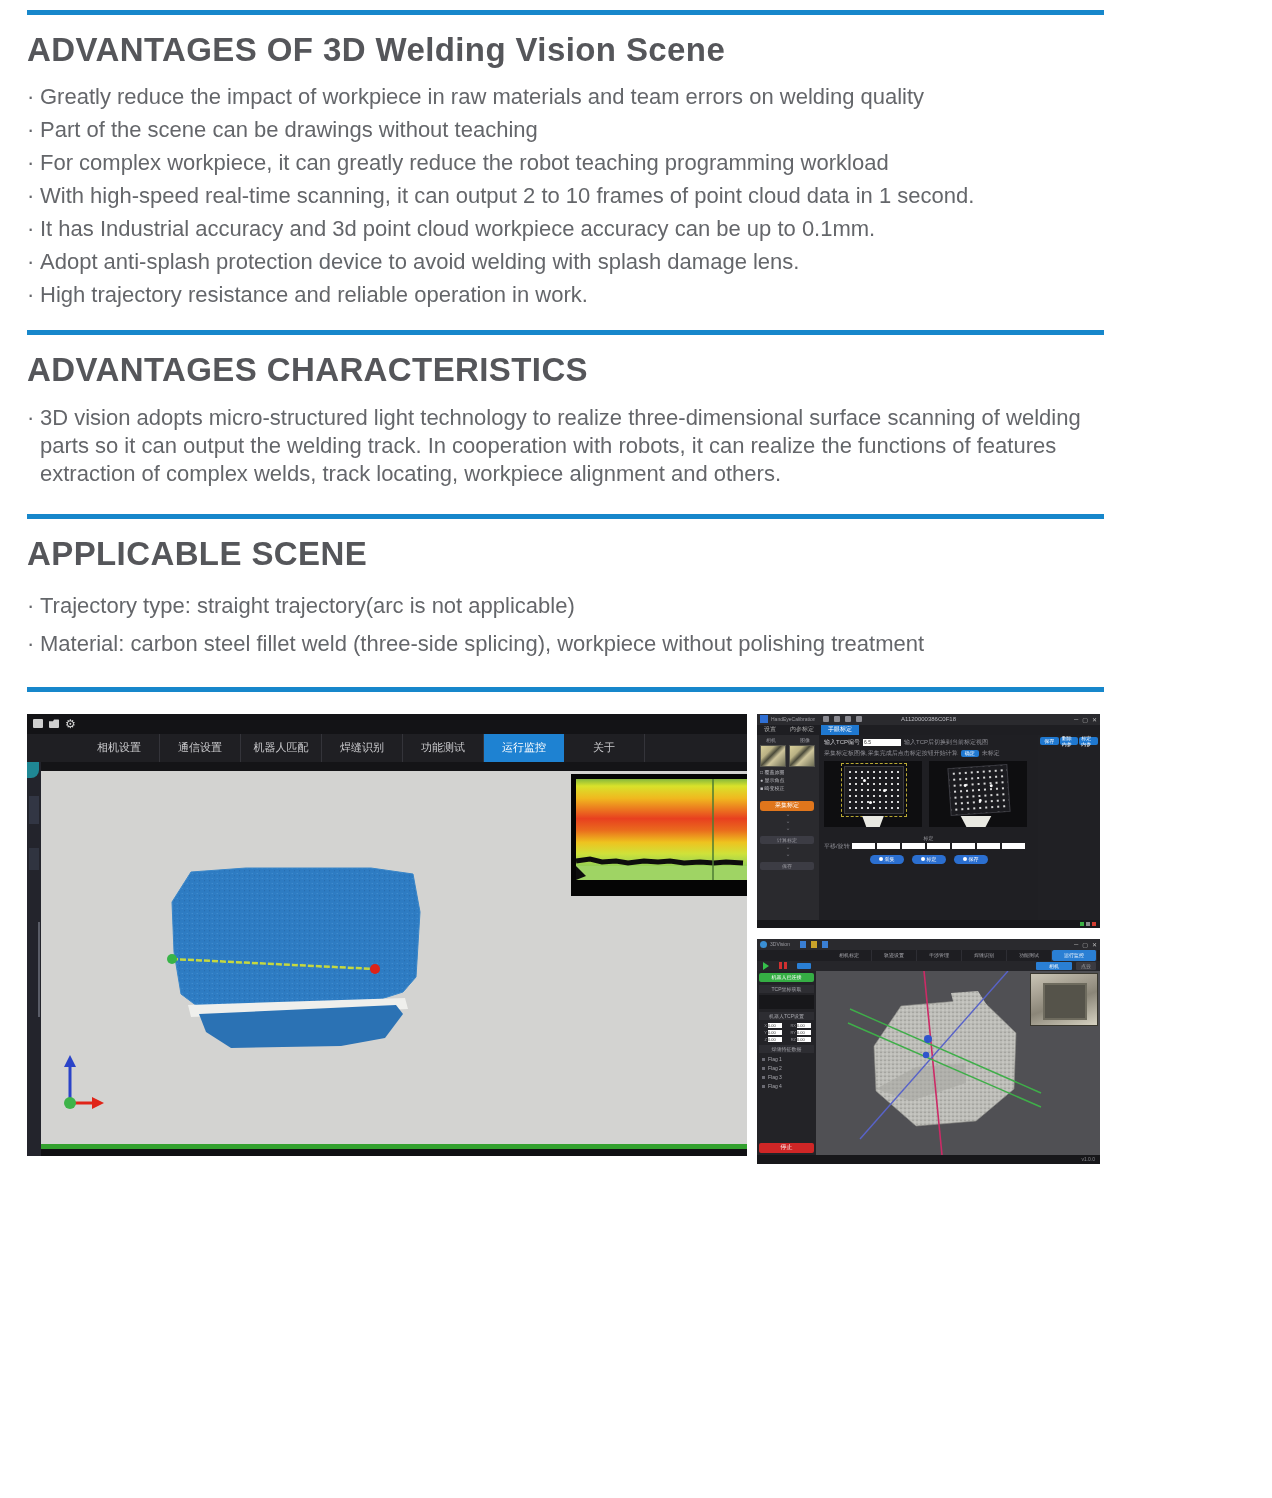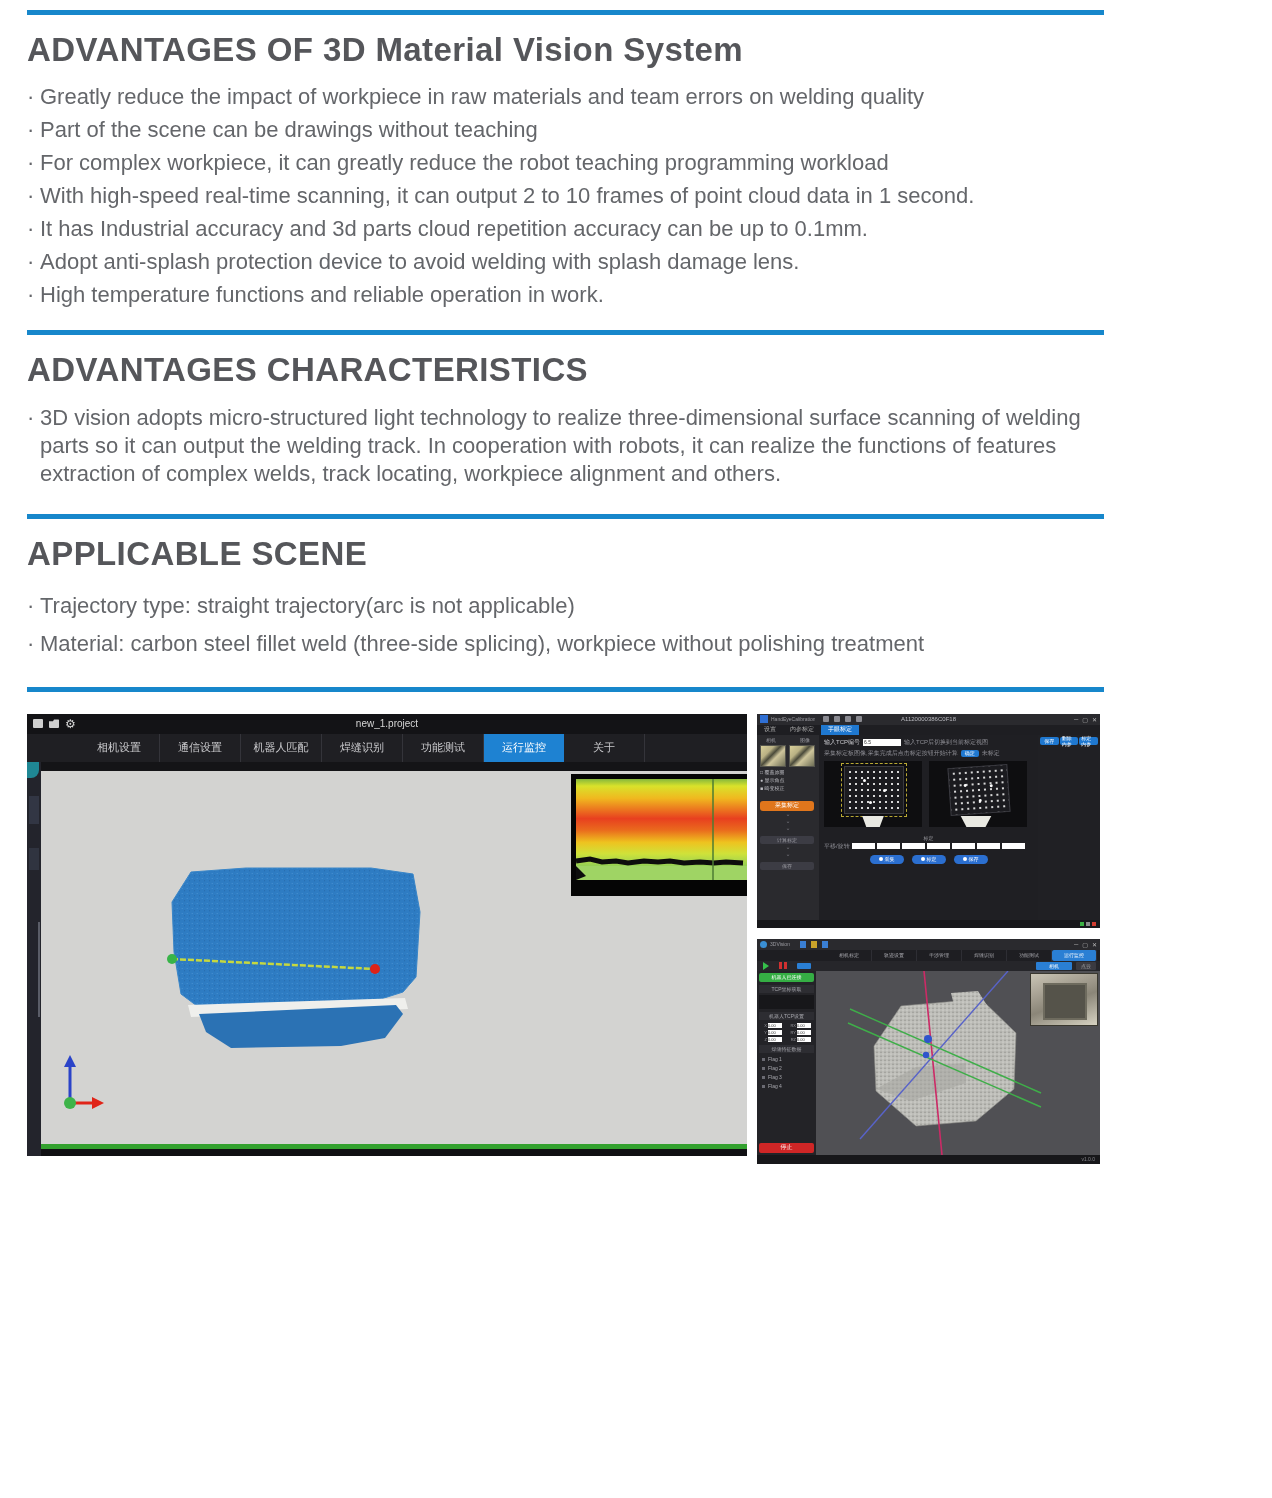--- a/index.html
+++ b/index.html
@@ -134,29 +134,29 @@
   .a3-photo .inner{position:absolute;left:12px;top:9px;width:40px;height:33px;background:#55534a;border:2px solid #6e6b5e;}
   .a3-status{height:9px;background:#17171a;display:flex;align-items:center;justify-content:flex-end;}
   .a3-status span{font-size:5px;color:#86868c;margin-right:5px;}
 </style>
 </head>
 <body>
 
 <div class="content">
 
   <div class="rule" style="margin-top:10px"></div>
-  <h1 class="sec-title">ADVANTAGES OF 3D Material Vision System</h1>
+  <h1 class="sec-title">ADVANTAGES OF 3D Welding Vision Scene</h1>
   <ul class="blist">
     <li>Greatly reduce the impact of workpiece in raw materials and team errors on welding quality</li>
     <li>Part of the scene can be drawings without teaching</li>
     <li>For complex workpiece, it can greatly reduce the robot teaching programming workload</li>
     <li>With high-speed real-time scanning, it can output 2 to 10 frames of point cloud data in 1 second.</li>
-    <li>It has Industrial accuracy and 3d parts cloud repetition accuracy can be up to 0.1mm.</li>
+    <li>It has Industrial accuracy and 3d point cloud workpiece accuracy can be up to 0.1mm.</li>
     <li>Adopt anti-splash protection device to avoid welding with splash damage lens.</li>
-    <li>High temperature functions and reliable operation in work.</li>
+    <li>High trajectory resistance and reliable operation in work.</li>
   </ul>
 
   <div class="rule gap-adv"></div>
   <h1 class="sec-title">ADVANTAGES CHARACTERISTICS</h1>
   <ul class="blist" style="">
     <li>3D vision adopts micro-structured light technology to realize three-dimensional surface scanning of welding parts so it can output the welding track. In cooperation with robots, it can realize the functions of features extraction of complex welds, track locating, workpiece alignment and others.</li>
   </ul>
 
   <div class="rule gap-tech"></div>
   <h1 class="sec-title">APPLICABLE SCENE</h1>
@@ -169,21 +169,20 @@
 
   <div class="shots">
 
     <div class="win app1">
       <div class="a1-titlebar">
         <div class="a1-icons">
           <span class="a1-ic"></span>
           <span class="a1-ic folder"></span>
           <span class="a1-gear">⚙</span>
         </div>
-        <div class="a1-title">new_1.project</div>
       </div>
       <div class="a1-tabs">
         <div class="a1-tab">相机设置</div>
         <div class="a1-tab">通信设置</div>
         <div class="a1-tab">机器人匹配</div>
         <div class="a1-tab">焊缝识别</div>
         <div class="a1-tab">功能测试</div>
         <div class="a1-tab active">运行监控</div>
         <div class="a1-tab">关于</div>
       </div>

